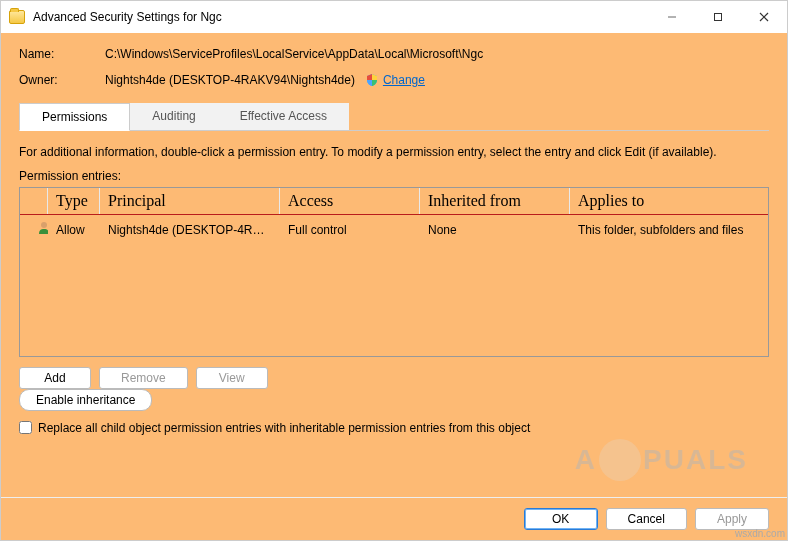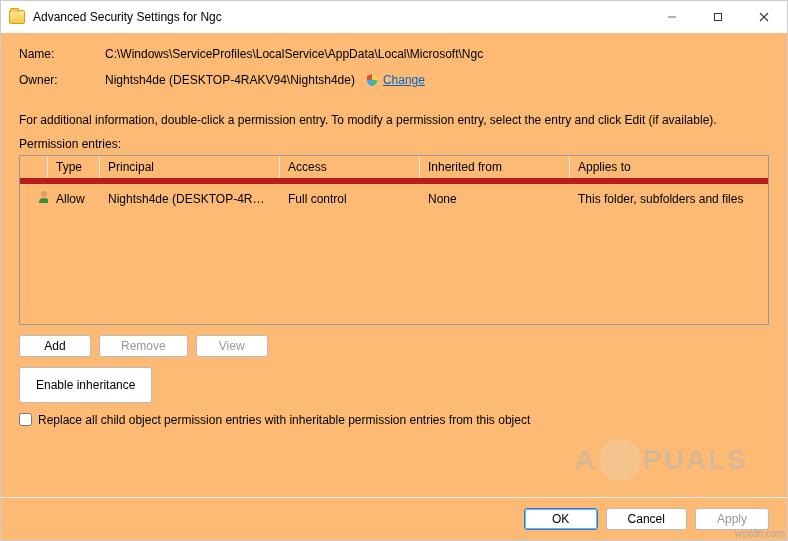--- a/index.html
+++ b/index.html
@@ -106,22 +106,23 @@
   }
   .entries-label { font-size:12px; margin-bottom:4px; }
   .table {
     border:1px solid #999;
     height: 170px;
     display:flex;
     flex-direction:column;
   }
   .thead {
     display:flex;
-    font-size:12px;
-    border-bottom:6px solid #b91c1c;
+    font-size:16px;
+    border-bottom:1px solid #b91c1c;
+    font-family:Liberation Serif, serif;
   }
   .th {
     padding:4px 8px;
     border-right:1px solid #e8e8e8;
   }
   .th:last-child { border-right:none; }
   .col-icon { width:28px; }
   .col-type { width:52px; }
   .col-principal { width:180px; }
   .col-access { width:140px; }
@@ -152,23 +153,23 @@
     border-radius:3px;
     cursor:pointer;
     text-align:center;
   }
   .btn.disabled {
     color:#999;
     cursor:default;
   }
   .btn.inherit {
     min-width:auto;
-    padding:10px 16px;
-    margin-top:10px;
+    padding:3px 16px;
     align-self:flex-start;
+    border-radius:10px;
   }
   .checkbox-row {
     display:flex;
     align-items:flex-start;
     gap:6px;
     margin-top:10px;
     font-size:12px;
   }
   .checkbox-row input { margin:0; }
   .footer {
@@ -253,20 +254,25 @@
             <path d="M7 1 L12 3 V7 C12 10 9.5 12.5 7 13 C4.5 12.5 2 10 2 7 V3 Z" fill="#4aa3ff"></path>
             <path d="M7 1 L12 3 V7 L7 7 Z" fill="#ffd23e"></path>
             <path d="M7 7 L7 13 C4.5 12.5 2 10 2 7 Z" fill="#4aa3ff"></path>
             <path d="M7 7 L12 7 C12 10 9.5 12.5 7 13 Z" fill="#38c172"></path>
             <path d="M2 3 L7 1 L7 7 L2 7 Z" fill="#e74c3c"></path>
           </svg>
       </span>
       <span class="change-link">Change</span>
     </div>
 
+    <div class="tabs">
+      <div class="tab active">Permissions</div>
+      <div class="tab">Auditing</div>
+      <div class="tab">Effective Access</div>
+    </div>
 
     <div class="info-text">For additional information, double-click a permission entry. To modify a permission entry, select the entry and click Edit (if available).</div>
     <div class="entries-label">Permission entries:</div>
 
     <div class="table">
       <div class="thead">
         <div class="th col-icon"></div>
         <div class="th col-type">Type</div>
         <div class="th col-principal">Principal</div>
         <div class="th col-access">Access</div>

